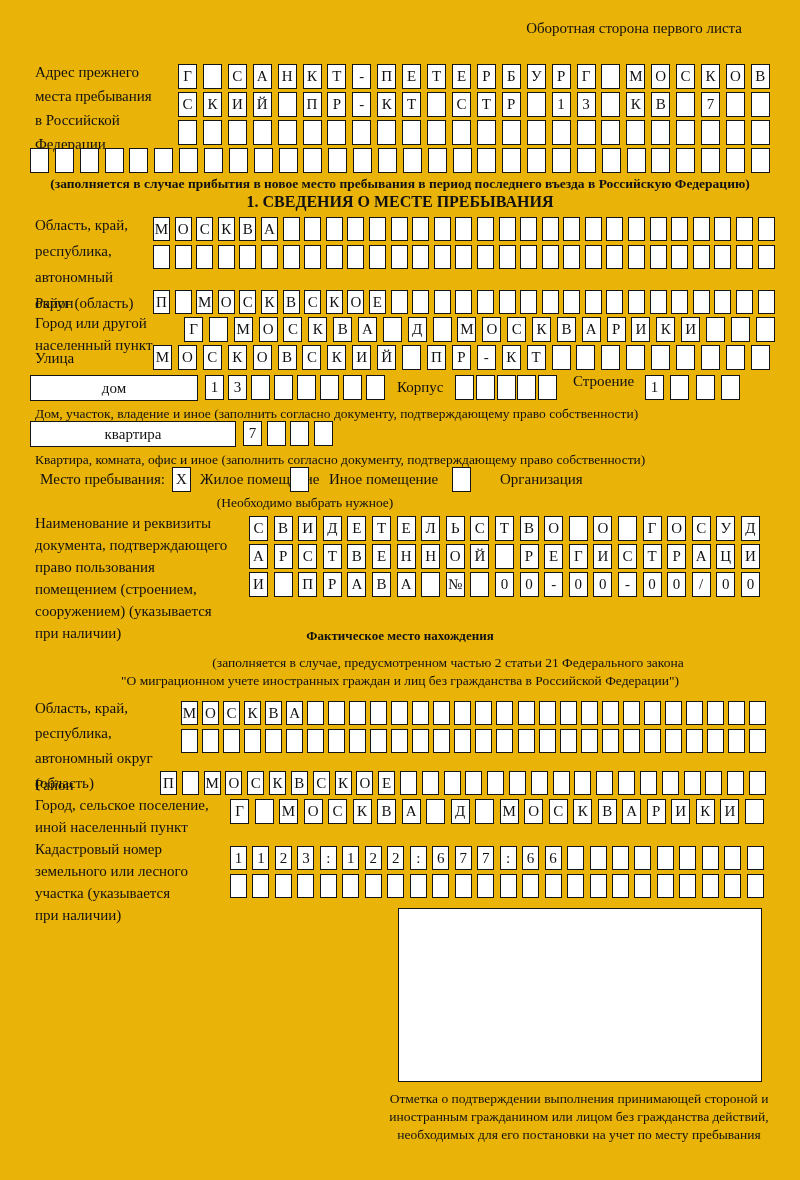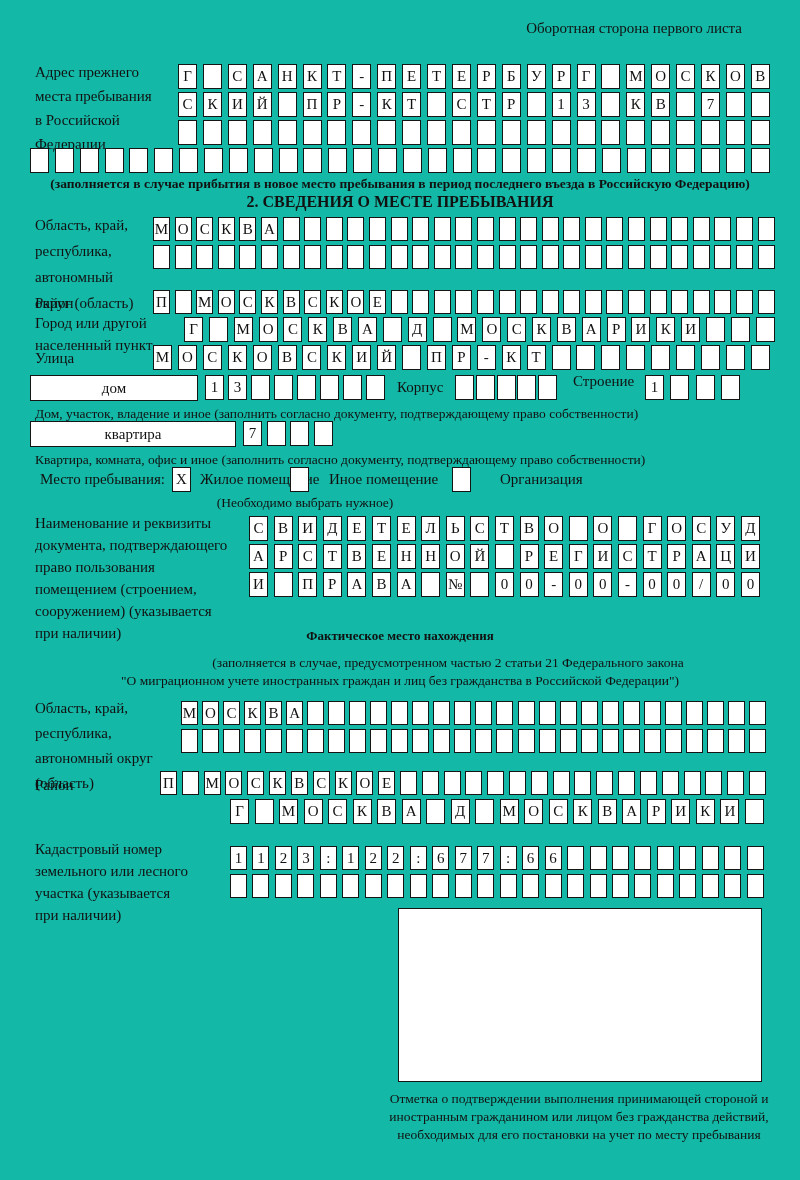--- a/index.html
+++ b/index.html
@@ -1,16 +1,16 @@
 <!DOCTYPE html>
 <html><head>
 <meta charset="utf-8">
 <style>
   html,body{margin:0;padding:0;background:#fff;}
-  .page{position:relative;width:800px;height:1180px;background:#14b8a6;
+  .page{position:relative;width:800px;height:1180px;background:#eab308;
         font-family:"Liberation Serif","DejaVu Serif",serif;color:#111;overflow:hidden;}
   .abs{position:absolute;}
   .label{font-size:15px;line-height:24px;white-space:pre-line;color:#111;}
   .lh22{line-height:22px;}
   .note{font-size:13.5px;color:#111;}
   .center{text-align:center;}
   .bold{font-weight:bold;}
   .boxrow{display:flex;justify-content:space-between;}
   .cell{box-sizing:border-box;flex:0 0 auto;width:19px;height:25px;border:1.6px solid #151515;
         background:#fff;display:flex;align-items:center;justify-content:center;
@@ -137,21 +137,21 @@
       <div class="cell"></div>
       <div class="cell"></div>
       <div class="cell"></div>
       <div class="cell"></div>
       <div class="cell"></div>
       <div class="cell"></div>
       <div class="cell"></div>
     </div>
   <div class="abs note center" style="left:0;top:176px;width:800px;font-weight:bold;">(заполняется в случае прибытия в новое место пребывания в период последнего въезда в Российскую Федерацию)</div>
 
-  <div class="abs center bold" style="left:0;top:193px;width:800px;font-size:16px;">2. СВЕДЕНИЯ О МЕСТЕ ПРЕБЫВАНИЯ</div>
+  <div class="abs center bold" style="left:0;top:193px;width:800px;font-size:16px;">1. СВЕДЕНИЯ О МЕСТЕ ПРЕБЫВАНИЯ</div>
 
   <div class="abs label" style="left:35px;top:212px;width:150px;line-height:26px;">Область, край,
 республика,
 автономный
 округ (область)</div>
   <div class="abs boxrow cw17" style="left:153px;top:217px;width:622px;">
       <div class="cell">М</div>
       <div class="cell">О</div>
       <div class="cell">С</div>
       <div class="cell">К</div>
@@ -526,20 +526,22 @@
       <div class="cell"></div>
       <div class="cell"></div>
       <div class="cell"></div>
       <div class="cell"></div>
       <div class="cell"></div>
       <div class="cell"></div>
       <div class="cell"></div>
       <div class="cell"></div>
     </div>
 
+  <div class="abs label lh22" style="left:35px;top:794px;width:195px;">Город, сельское поселение,
+иной населенный пункт</div>
   <div class="abs boxrow" style="left:230px;top:799px;width:534px;">
       <div class="cell">Г</div>
       <div class="cell"></div>
       <div class="cell">М</div>
       <div class="cell">О</div>
       <div class="cell">С</div>
       <div class="cell">К</div>
       <div class="cell">В</div>
       <div class="cell">А</div>
       <div class="cell"></div>

